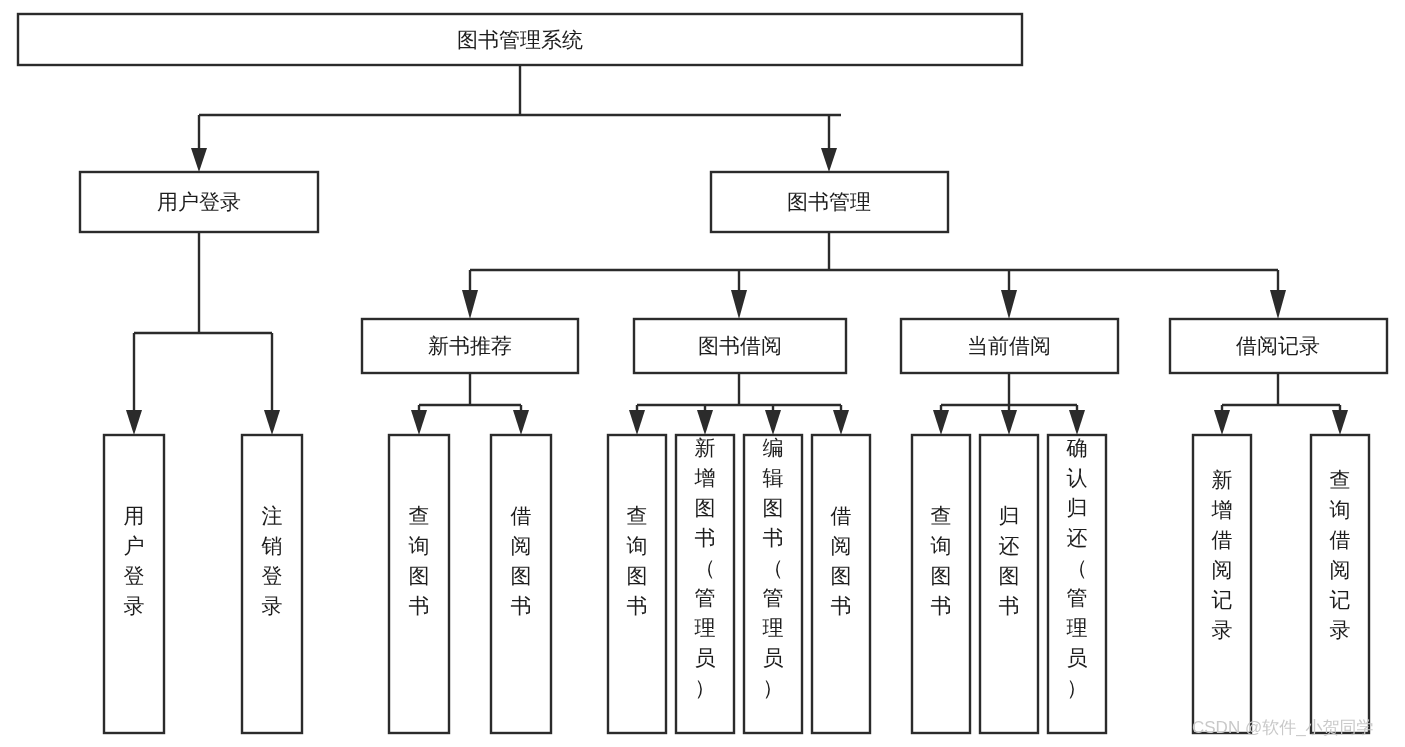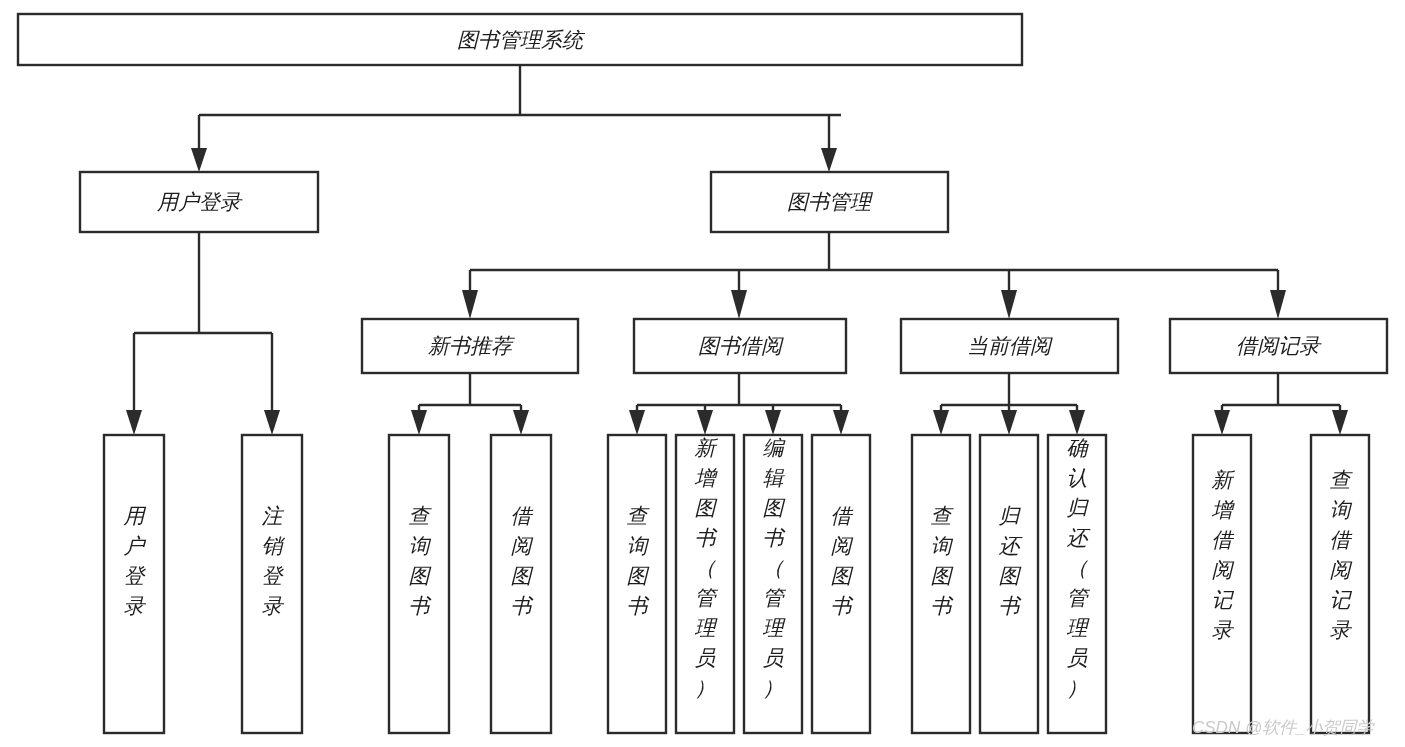--- a/index.html
+++ b/index.html
@@ -11,21 +11,20 @@
     width: 1405px;
     height: 747px;
     font-family: "Liberation Sans", "DejaVu Sans", sans-serif;
     overflow: hidden;
     position: relative;
   }
   #diagram-root {
     position: relative;
     width: 1405px;
     height: 601px;
-    font-style: italic;
   }
   svg.diagram-svg {
     position: absolute;
     top: 0;
     left: 0;
     width: 1405px;
     height: 747px;
   }
   .node-box {
     fill: #ffffff;

